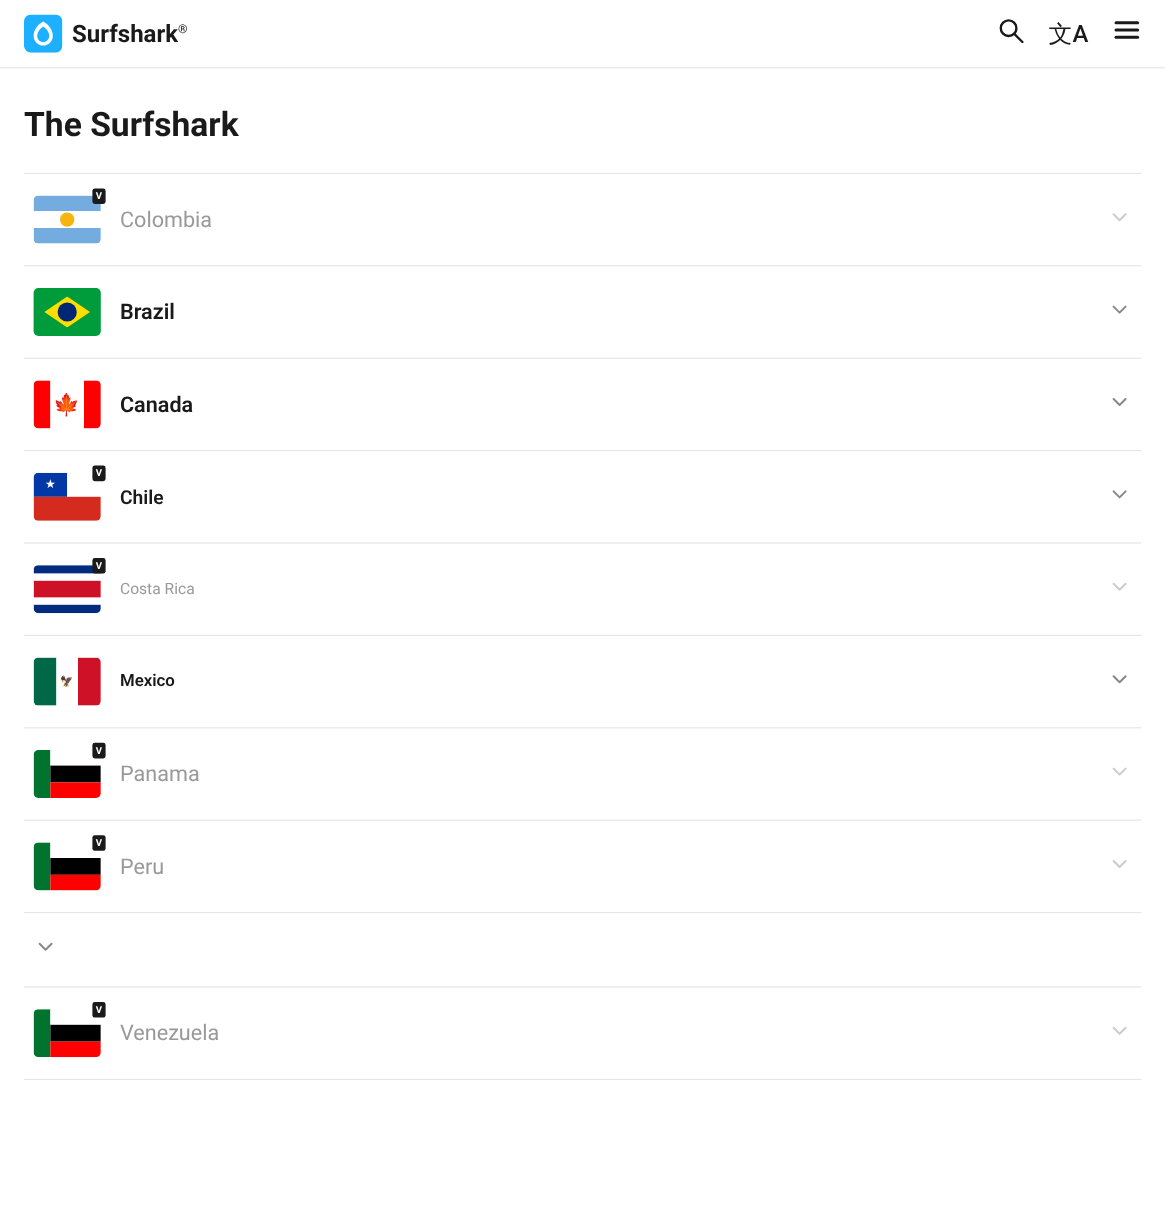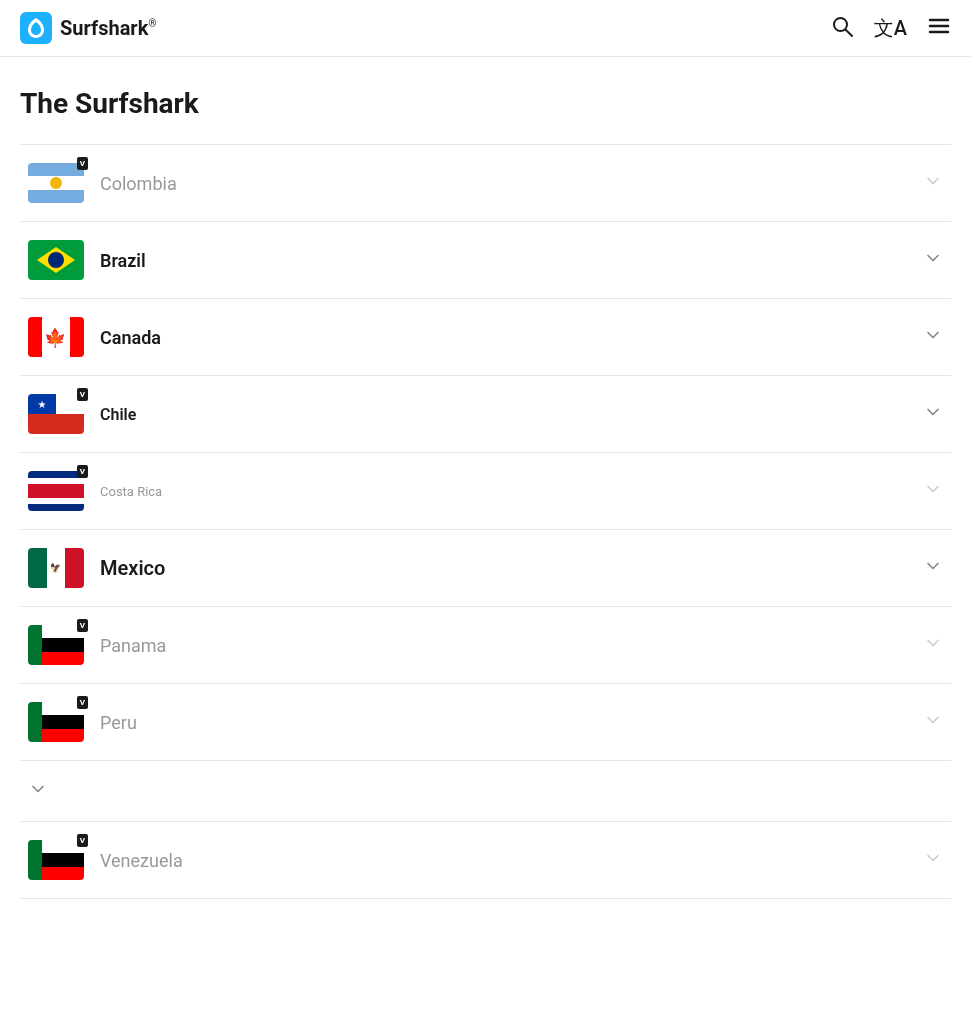--- a/index.html
+++ b/index.html
@@ -214,21 +214,21 @@
       </div>
       <div class="country-item">
         <div class="country-left">
           <div style="position: relative; width: 56px; height: 40px; flex-shrink: 0;">
             <div style="width: 56px; height: 40px; border-radius: 4px; overflow: hidden; flex-shrink: 0; display: flex; flex-direction: row;">
               <div style="background: rgb(0, 104, 71); flex: 1 1 0%;"></div>
               <div style="background: rgb(255, 255, 255); flex: 1 1 0%; display: flex; align-items: center; justify-content: center; font-size: 9px;">🦅</div>
               <div style="background: rgb(206, 17, 38); flex: 1 1 0%;"></div>
             </div>
           </div>
-          <span class="country-name" style="font-size: 20px; font-weight: 600;">Mexico</span>
+          <span class="country-name" style="font-size: 14px; font-weight: 600;">Mexico</span>
         </div>
         <span style="color: rgb(136, 136, 136); font-size: 18px;"><svg width="20" height="20" viewBox="0 0 24 24" fill="none" xmlns="http://www.w3.org/2000/svg">
             <polyline points="6 9 12 15 18 9" stroke="#888888" stroke-width="2" stroke-linecap="round" stroke-linejoin="round"></polyline>
           </svg></span>
       </div>
       <div class="country-item">
         <div class="country-left">
           <div style="position: relative; width: 56px; height: 40px; flex-shrink: 0;">
             <div style="width: 56px; height: 40px; border-radius: 4px; overflow: hidden; flex-shrink: 0; display: flex; flex-direction: row;">
               <div style="background: rgb(0, 115, 47); width: 14px;"></div>

